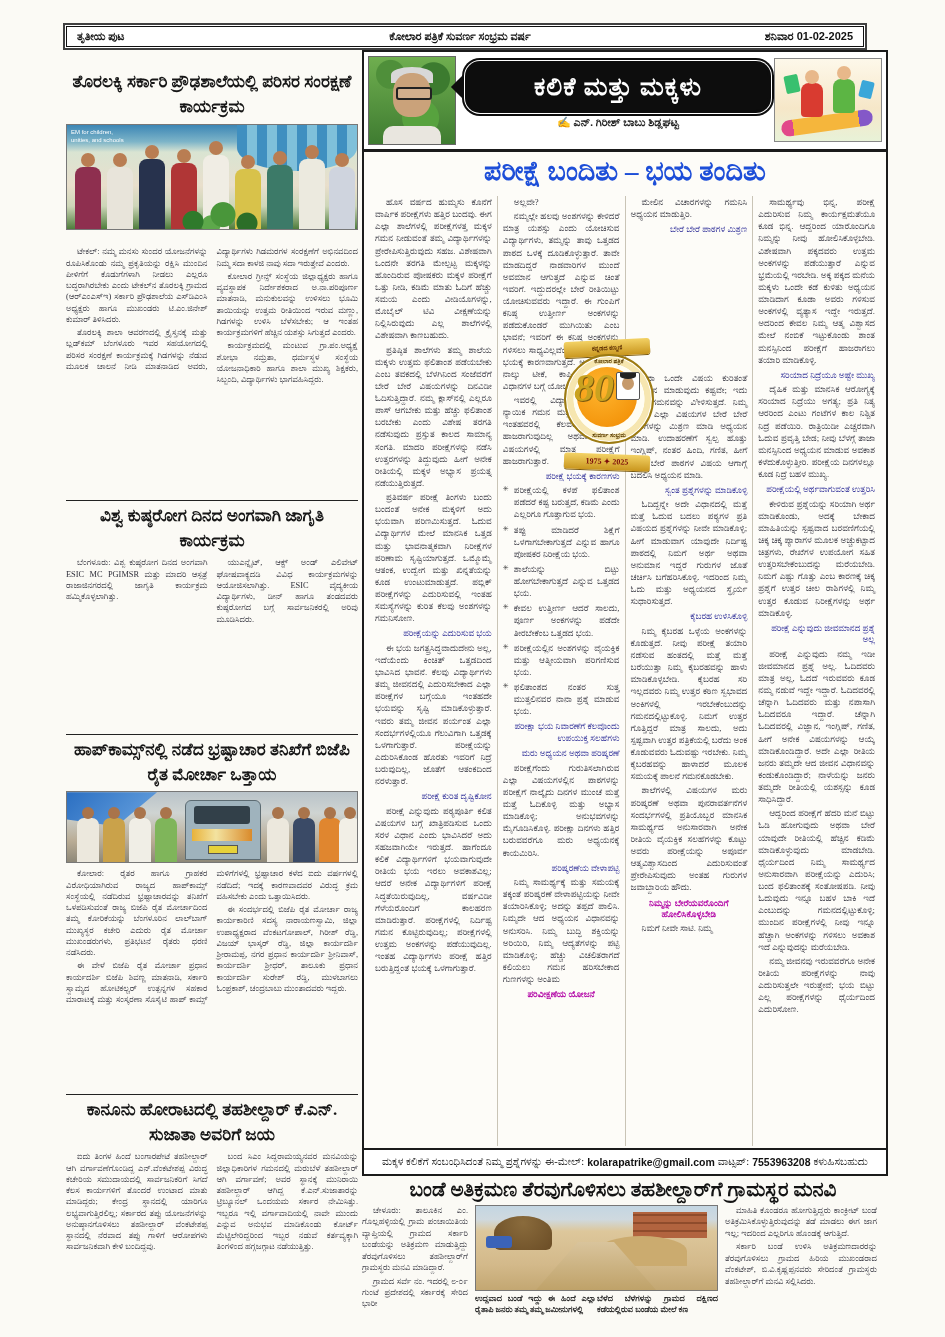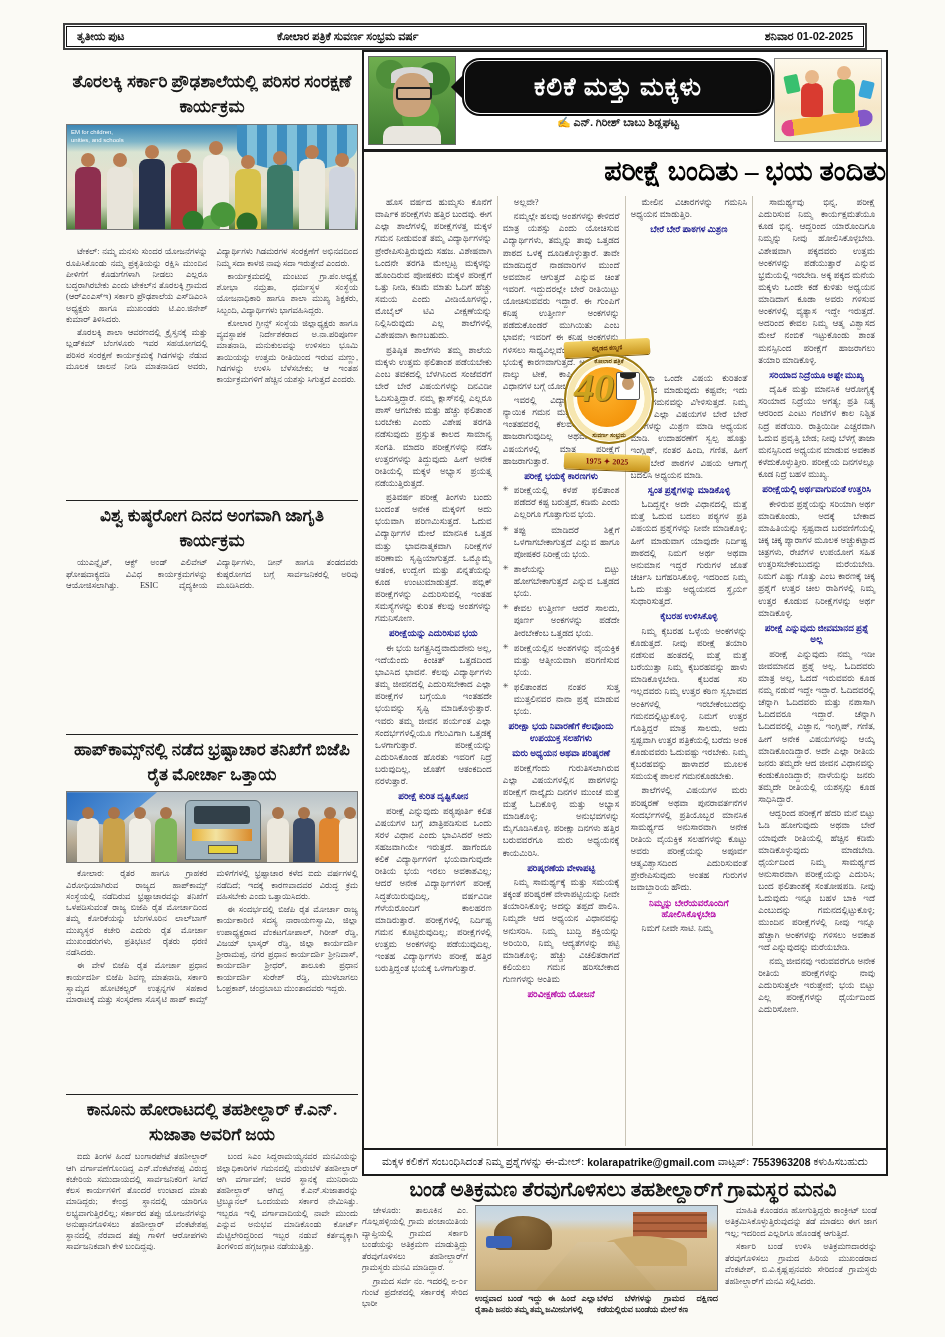--- a/index.html
+++ b/index.html
@@ -2,21 +2,21 @@
 <html><head>
 <meta charset="utf-8">
 <style>
   html,body{margin:0;padding:0;}
   body{width:945px;height:1337px;background:#efece4;font-family:"Liberation Serif","DejaVu Serif",serif;position:relative;overflow:hidden;}
   .sheet{position:absolute;inset:0;background:#fbfaf5;}
   
   .topstrip{position:absolute;left:63px;top:23px;width:800px;height:23px;border:2px solid #404040;background:#fff;}
   .topstrip .inner{position:absolute;inset:1px;border:1px solid #111;display:flex;align-items:center;font-weight:bold;font-size:11px;color:#111;}
   .topstrip .l{padding-left:10px;width:200px;}
-  .topstrip .c{flex:1;text-align:left;}
+  .topstrip .c{flex:1;text-align:center;}
   .topstrip .r{width:210px;text-align:right;padding-right:10px;font-family:"Liberation Sans",sans-serif;}
   
   .lart{position:absolute;left:66px;width:292px;color:#2f2f3a;}
   .lart .hl{font-weight:bold;font-size:17px;line-height:1.45;text-align:center;color:#161616;}
   .body2{column-count:2;column-gap:9px;font-size:8.4px;line-height:1.34;text-align:justify;overflow:hidden;}
   .divider{position:absolute;left:66px;width:292px;border-top:1.5px solid #222;}
   
   .ph{position:relative;border:1px solid #777;overflow:hidden;}
   .phA{height:104px;margin:5px 0 6px;background:linear-gradient(180deg,#3c86b5 0%,#7db4c8 16%,#d9e4d2 26%,#e9dfcc 58%,#cdd6b8 78%,#4f7d3c 100%);}
   .phA .curtain{position:absolute;right:0;top:0;width:120px;height:46px;background:repeating-linear-gradient(90deg,#3f8fc0 0 10px,#7fc0da 10px 20px);border-radius:0 0 50% 50%;}
@@ -47,27 +47,27 @@
   .kid.k2{left:58px;top:20px;background:#5cb544;}
   .tab1{position:absolute;left:10px;top:16px;width:14px;height:18px;background:#39c06f;border-radius:2px;transform:rotate(-12deg);}
   .tab2{position:absolute;right:8px;top:22px;width:13px;height:17px;background:#3aa7d9;border-radius:2px;transform:rotate(14deg);}
   .burstwrap{position:absolute;left:104px;top:12px;width:300px;height:46px;}
   .spike{position:absolute;top:6px;width:34px;height:34px;background:#0d0d0d;transform:rotate(45deg);}
   .spike.sl{left:-10px;} .spike.sr{right:-10px;}
   .burst{position:absolute;inset:0;background:#0d0d0d;border-radius:12px;color:#fff;display:flex;align-items:center;justify-content:center;font-weight:bold;font-size:25px;letter-spacing:1px;box-shadow:0 0 0 3px #0d0d0d, 0 0 0 4px #fff, 0 0 0 6px #0d0d0d;}
   .byline{position:absolute;left:104px;top:64px;width:300px;text-align:center;font-size:11px;font-weight:bold;color:#222;}
   
   .mainbox{position:absolute;left:362px;top:150px;width:522px;height:1022px;border:2px solid #1b1b1b;background:#fdfcf8;}
-  .mainhl{position:absolute;top:4px;left:0;width:100%;text-align:right;font-size:27px;font-weight:bold;color:#000000;}
+  .mainhl{position:absolute;top:4px;left:0;width:100%;text-align:center;font-size:27px;font-weight:bold;color:#1d4ed8;}
   .cols{position:absolute;top:44px;left:6px;right:6px;bottom:28px;display:flex;}
   .colflow{flex:1;padding:0 5px;overflow:hidden;font-size:8.8px;line-height:1.38;color:#2f2f3a;}
   .colflow + .colflow{border-left:1px solid #c9c4b6;}
   .blk{margin:0 0 2px;}
   .p{text-align:justify;text-indent:11px;}
-  .h{color:#1b1b8f;font-weight:bold;text-align:center;margin:4px 0 2px;line-height:1.3;}
+  .h{color:#1b1b8f;font-weight:normal;text-align:right;margin:4px 0 2px;line-height:1.3;}
   .hm{color:#b40ba8;font-weight:bold;text-align:center;margin:4px 0 2px;line-height:1.3;}
   .b{position:relative;padding-left:11px;text-align:justify;margin-bottom:3px;}
   .b::before{content:"✳";position:absolute;left:0;top:1px;font-size:7px;color:#444;}
   .mfoot{position:absolute;left:0;right:0;bottom:0;height:24px;border-top:2px solid #1b1b1b;display:flex;align-items:center;justify-content:center;font-size:10.5px;color:#111;background:#fff;gap:3px;}
   .mfoot b{font-family:"Liberation Sans",sans-serif;}
   
   .logo50{position:absolute;left:194px;top:188px;width:98px;height:130px;z-index:3;}
   .ribbon{position:absolute;left:6px;width:86px;height:16px;background:linear-gradient(180deg,#f3d265,#c9961e);border-radius:3px;box-shadow:0 1px 0 #7a5a10;text-align:center;font-size:6.5px;font-weight:bold;color:#5a2d00;line-height:16px;}
   .ribbon.rt{top:0;transform:rotate(-3deg);}
   .ribbon.rb{bottom:0;transform:rotate(2deg);color:#7a0b0b;font-size:8px;}
@@ -123,30 +123,31 @@
       <div class="person" style="left:136px;background:#f0ede4;height:74px;"></div>
       <div class="person" style="left:168px;background:#d8c24a;height:60px;"></div>
       <div class="person" style="left:200px;background:#3c7a68;height:64px;"></div>
       <div class="person" style="left:232px;background:#eceadf;height:70px;"></div>
       <div class="person" style="left:262px;background:#cfd4de;height:62px;"></div>
       <div class="plants"></div>
     </div>
     <div class="body2" style="height:262px;margin-top:16px;">
         <div class="blk p">ಟೇಕಲ್: ನಮ್ಮ ಮನಸು ಸುಂದರ ಯೋಜನೆಗಳನ್ನು ರೂಪಿಸಿಕೊಂಡು ನಮ್ಮ ಪ್ರಕೃತಿಯನ್ನು ರಕ್ಷಿಸಿ ಮುಂದಿನ ಪೀಳಿಗೆಗೆ ಕೊಡುಗೆಗಳಾಗಿ ನೀಡಲು ಎಲ್ಲರೂ ಬದ್ಧರಾಗಿರಬೇಕು ಎಂದು ಟೇಕಲ್‌ನ ತೊರಲಕ್ಕಿ ಗ್ರಾಮದ (ಆರ್‌ಎಂಎಸ್‌ಇ) ಸರ್ಕಾರಿ ಪ್ರೌಢಶಾಲೆಯ ಎಸ್‌ಡಿಎಂಸಿ ಅಧ್ಯಕ್ಷರು ಹಾಗೂ ಮುಖಂಡರು ಟಿ.ಎಂ.ಜಿನೇಶ್ ಕುಮಾರ್ ತಿಳಿಸಿದರು.</div>
         <div class="blk p">ತೊರಲಕ್ಕಿ ಶಾಲಾ ಆವರಣದಲ್ಲಿ ಕ್ರೈಸ್ತನಕ್ಕೆ ಮತ್ತು ಬ್ಲಡ್‌ಕಮ್ ಬೆಂಗಳೂರು ಇವರ ಸಹಯೋಗದಲ್ಲಿ ಪರಿಸರ ಸಂರಕ್ಷಣೆ ಕಾರ್ಯಕ್ರಮಕ್ಕೆ ಗಿಡಗಳನ್ನು ನೆಡುವ ಮೂಲಕ ಚಾಲನೆ ನೀಡಿ ಮಾತನಾಡಿದ ಅವರು, ವಿದ್ಯಾರ್ಥಿಗಳು ಗಿಡಮರಗಳ ಸಂರಕ್ಷಣೆಗೆ ಅಭಿನವದಿಂದ ನಿಮ್ಮ ಸದಾ ಕಾಳಜಿ ನಾವು ಸದಾ ಇರುತ್ತೇವೆ ಎಂದರು.</div>
+        <div class="blk p">ಕೋಲಾರ ಗ್ರೀನ್ಸ್ ಸಂಸ್ಥೆಯ ಜಿಲ್ಲಾಧ್ಯಕ್ಷರು ಹಾಗೂ ವ್ಯವಸ್ಥಾಪಕ ನಿರ್ದೇಶಕರಾದ ಅ.ನಾ.ಪರಿಪೂರ್ಣ ಮಾತನಾಡಿ, ಮನುಕುಲವನ್ನು ಉಳಿಸಲು ಭೂಮಿ ತಾಯಿಯನ್ನು ಉತ್ತಮ ರೀತಿಯಿಂದ ಇರುವ ಮಣ್ಣು, ಗಿಡಗಳನ್ನು ಉಳಿಸಿ ಬೆಳೆಸಬೇಕು; ಆ ಇಂತಹ ಕಾರ್ಯಕ್ರಮಗಳಿಗೆ ಹೆಚ್ಚಿನ ಯಶಸ್ಸು ಸಿಗುತ್ತದೆ ಎಂದರು.</div>
         <div class="blk p">ಕಾರ್ಯಕ್ರಮದಲ್ಲಿ ಮಂಟುವ ಗ್ರಾ.ಪಂ.ಅಧ್ಯಕ್ಷೆ ಶೋಭಾ ನಮ್ರತಾ, ಧರ್ಮಸ್ಥಳ ಸಂಸ್ಥೆಯ ಯೋಜನಾಧಿಕಾರಿ ಹಾಗೂ ಶಾಲಾ ಮುಖ್ಯ ಶಿಕ್ಷಕರು, ಸಿಬ್ಬಂದಿ, ವಿದ್ಯಾರ್ಥಿಗಳು ಭಾಗವಹಿಸಿದ್ದರು.</div>
-        <div class="blk p">ಕೋಲಾರ ಗ್ರೀನ್ಸ್ ಸಂಸ್ಥೆಯ ಜಿಲ್ಲಾಧ್ಯಕ್ಷರು ಹಾಗೂ ವ್ಯವಸ್ಥಾಪಕ ನಿರ್ದೇಶಕರಾದ ಅ.ನಾ.ಪರಿಪೂರ್ಣ ಮಾತನಾಡಿ, ಮನುಕುಲವನ್ನು ಉಳಿಸಲು ಭೂಮಿ ತಾಯಿಯನ್ನು ಉತ್ತಮ ರೀತಿಯಿಂದ ಇರುವ ಮಣ್ಣು, ಗಿಡಗಳನ್ನು ಉಳಿಸಿ ಬೆಳೆಸಬೇಕು; ಆ ಇಂತಹ ಕಾರ್ಯಕ್ರಮಗಳಿಗೆ ಹೆಚ್ಚಿನ ಯಶಸ್ಸು ಸಿಗುತ್ತದೆ ಎಂದರು.</div>
       </div>
   </div>
 
   <div class="divider" style="top:500px;"></div>
 
   <div class="lart" style="top:504px;height:228px;">
     <div class="hl">ವಿಶ್ವ ಕುಷ್ಠರೋಗ ದಿನದ ಅಂಗವಾಗಿ ಜಾಗೃತಿ ಕಾರ್ಯಕ್ರಮ</div>
     <div class="body2" style="height:172px;margin-top:4px;">
+        <div class="blk p">ಬೆಂಗಳೂರು: ವಿಶ್ವ ಕುಷ್ಠರೋಗ ದಿನದ ಅಂಗವಾಗಿ ESIC MC PGIMSR ಮತ್ತು ಮಾದರಿ ಆಸ್ಪತ್ರೆ ರಾಜಾಜಿನಗರದಲ್ಲಿ ಜಾಗೃತಿ ಕಾರ್ಯಕ್ರಮ ಹಮ್ಮಿಕೊಳ್ಳಲಾಗಿತ್ತು.</div>
         <div class="blk p">ಯುಎನ್ನೈಟ್, ಆಕ್ಟ್ ಅಂಡ್ ಎಲಿವೇಟ್ ಘೋಷವಾಕ್ಯದಡಿ ವಿವಿಧ ಕಾರ್ಯಕ್ರಮಗಳನ್ನು ಆಯೋಜಿಸಲಾಗಿತ್ತು. ESIC ವೈದ್ಯಕೀಯ ವಿದ್ಯಾರ್ಥಿಗಳು, ಡೀನ್ ಹಾಗೂ ತಂಡದವರು ಕುಷ್ಠರೋಗದ ಬಗ್ಗೆ ಸಾರ್ವಜನಿಕರಲ್ಲಿ ಅರಿವು ಮೂಡಿಸಿದರು.</div>
       </div>
   </div>
 
   <div class="divider" style="top:734px;"></div>
 
   <div class="lart" style="top:738px;height:354px;">
     <div class="hl">ಹಾಪ್‌ಕಾಮ್ಸ್‌ನಲ್ಲಿ ನಡೆದ ಭ್ರಷ್ಟಾಚಾರ ತನಿಖೆಗೆ ಬಿಜೆಪಿ ರೈತ ಮೋರ್ಚಾ ಒತ್ತಾಯ</div>
     <div class="ph phC">
       <div class="tarp"></div>
@@ -261,21 +262,21 @@
           <div class="blk p">ಆದ್ದರಿಂದ ಪರೀಕ್ಷೆಗೆ ಹೆದರಿ ಮನೆ ಬಿಟ್ಟು ಓಡಿ ಹೋಗುವುದು ಅಥವಾ ಬೇರೆ ಯಾವುದೇ ರೀತಿಯಲ್ಲಿ ಹೆಚ್ಚಿನ ಕಡಿಮೆ ಮಾಡಿಕೊಳ್ಳುವುದು ಮಾಡಬೇಡಿ. ಧೈರ್ಯದಿಂದ ನಿಮ್ಮ ಸಾಮರ್ಥ್ಯದ ಅನುಸಾರವಾಗಿ ಪರೀಕ್ಷೆಯನ್ನು ಎದುರಿಸಿ; ಬಂದ ಫಲಿತಾಂಶಕ್ಕೆ ಸಂತೋಷಪಡಿ. ನೀವು ಓದುವುದು ಇನ್ನೂ ಬಹಳ ಬಾಕಿ ಇದೆ ಎಂಬುದನ್ನು ಗಮನದಲ್ಲಿಟ್ಟುಕೊಳ್ಳಿ; ಮುಂದಿನ ಪರೀಕ್ಷೆಗಳಲ್ಲಿ ನೀವು ಇನ್ನೂ ಹೆಚ್ಚಾಗಿ ಅಂಕಗಳನ್ನು ಗಳಿಸಲು ಅವಕಾಶ ಇದೆ ಎನ್ನುವುದನ್ನು ಮರೆಯಬೇಡಿ.</div>
           <div class="blk p">ನಮ್ಮ ಜೀವನವು ಇರುವವರೆಗೂ ಅನೇಕ ರೀತಿಯ ಪರೀಕ್ಷೆಗಳನ್ನು ನಾವು ಎದುರಿಸುತ್ತಲೇ ಇರುತ್ತೇವೆ; ಭಯ ಬಿಟ್ಟು ಎಲ್ಲ ಪರೀಕ್ಷೆಗಳನ್ನು ಧೈರ್ಯದಿಂದ ಎದುರಿಸೋಣ.</div>
         </div>
     </div>
 
     <div class="logo50">
       <div class="ribbon rt">ಕನ್ನಡದ ಕಣ್ಮಣಿ</div>
       <div class="ring">
         <div class="arc a1">ಕೋಲಾರ ಪತ್ರಿಕೆ</div>
         <div class="orange"></div>
-        <div class="fifty">40</div>
+        <div class="fifty">80</div>
         <div class="face50"></div>
         <div class="arc a2">ಸುವರ್ಣ ಸಂಭ್ರಮ</div>
       </div>
       <div class="ribbon rb">1975 ✦ 2025</div>
     </div>
 
     <div class="mfoot">
       <span>ಮಕ್ಕಳ ಕಲಿಕೆಗೆ ಸಂಬಂಧಿಸಿದಂತೆ ನಿಮ್ಮ ಪ್ರಶ್ನೆಗಳನ್ನು ಈ-ಮೇಲ್:</span>
       <b>kolarapatrike@gmail.com</b>
       <span>ವಾಟ್ಸಪ್:</span>

